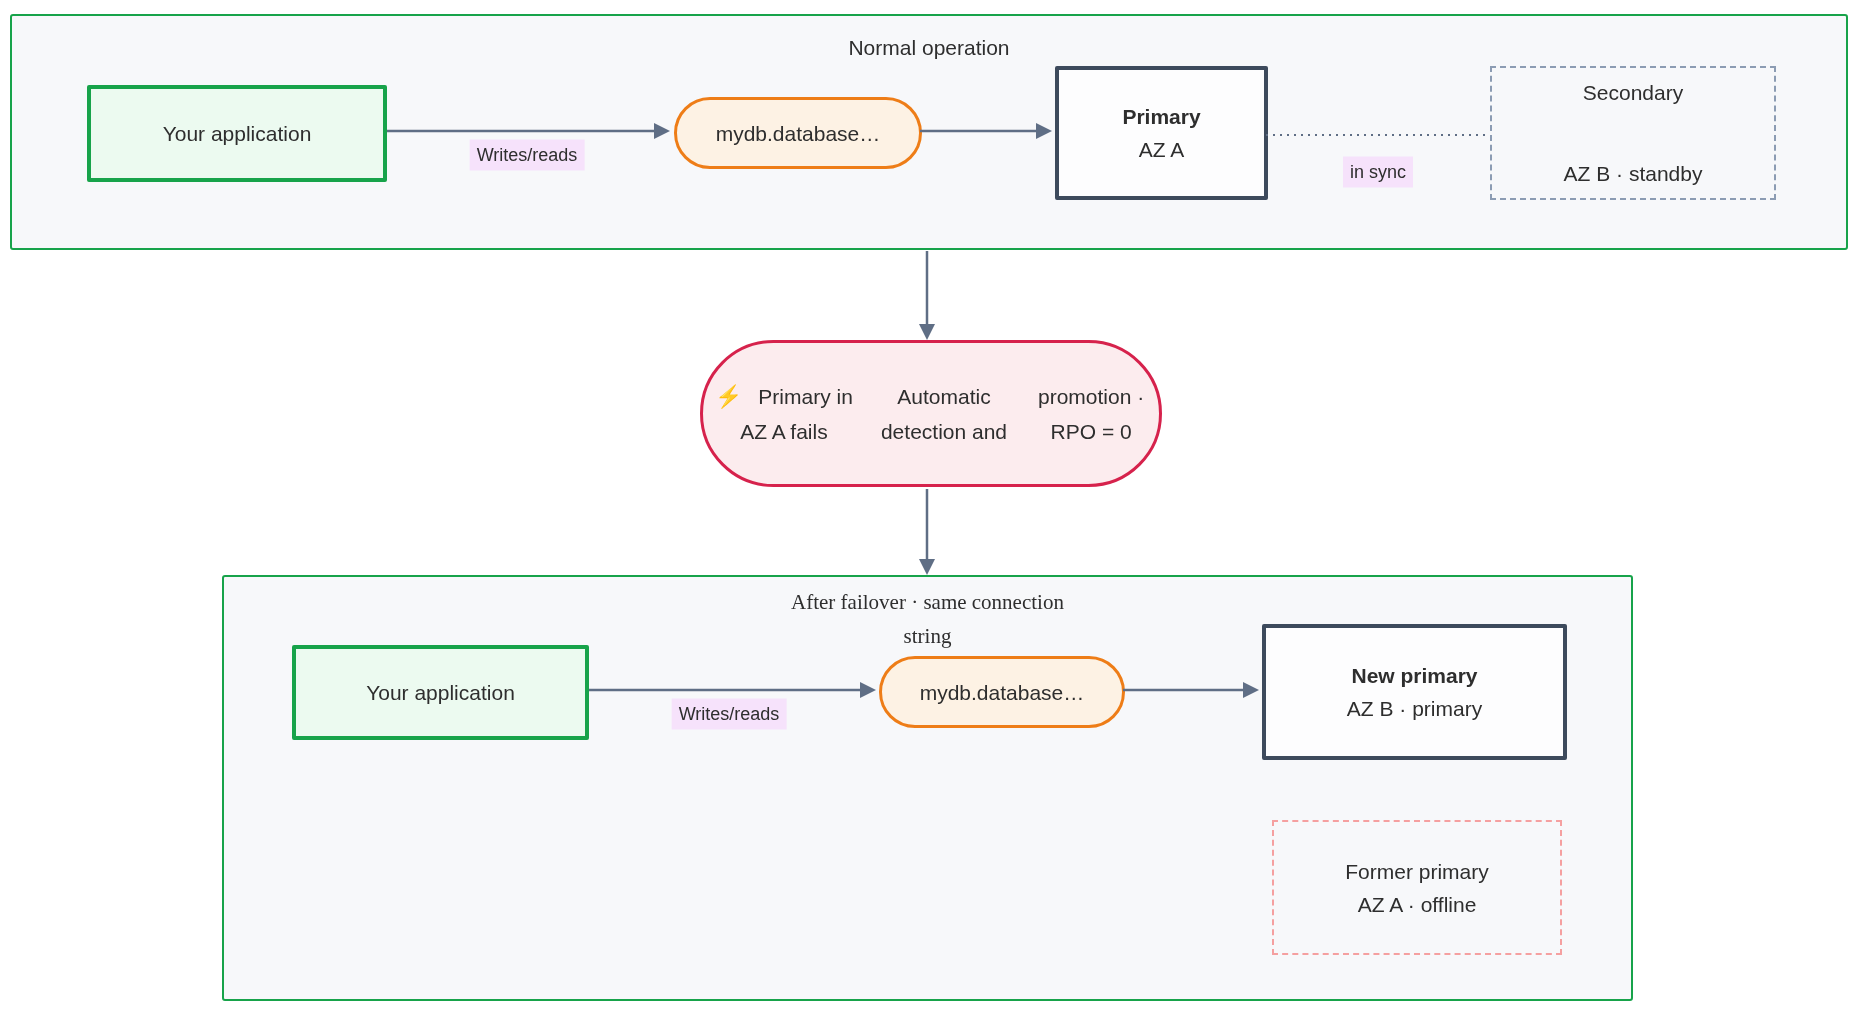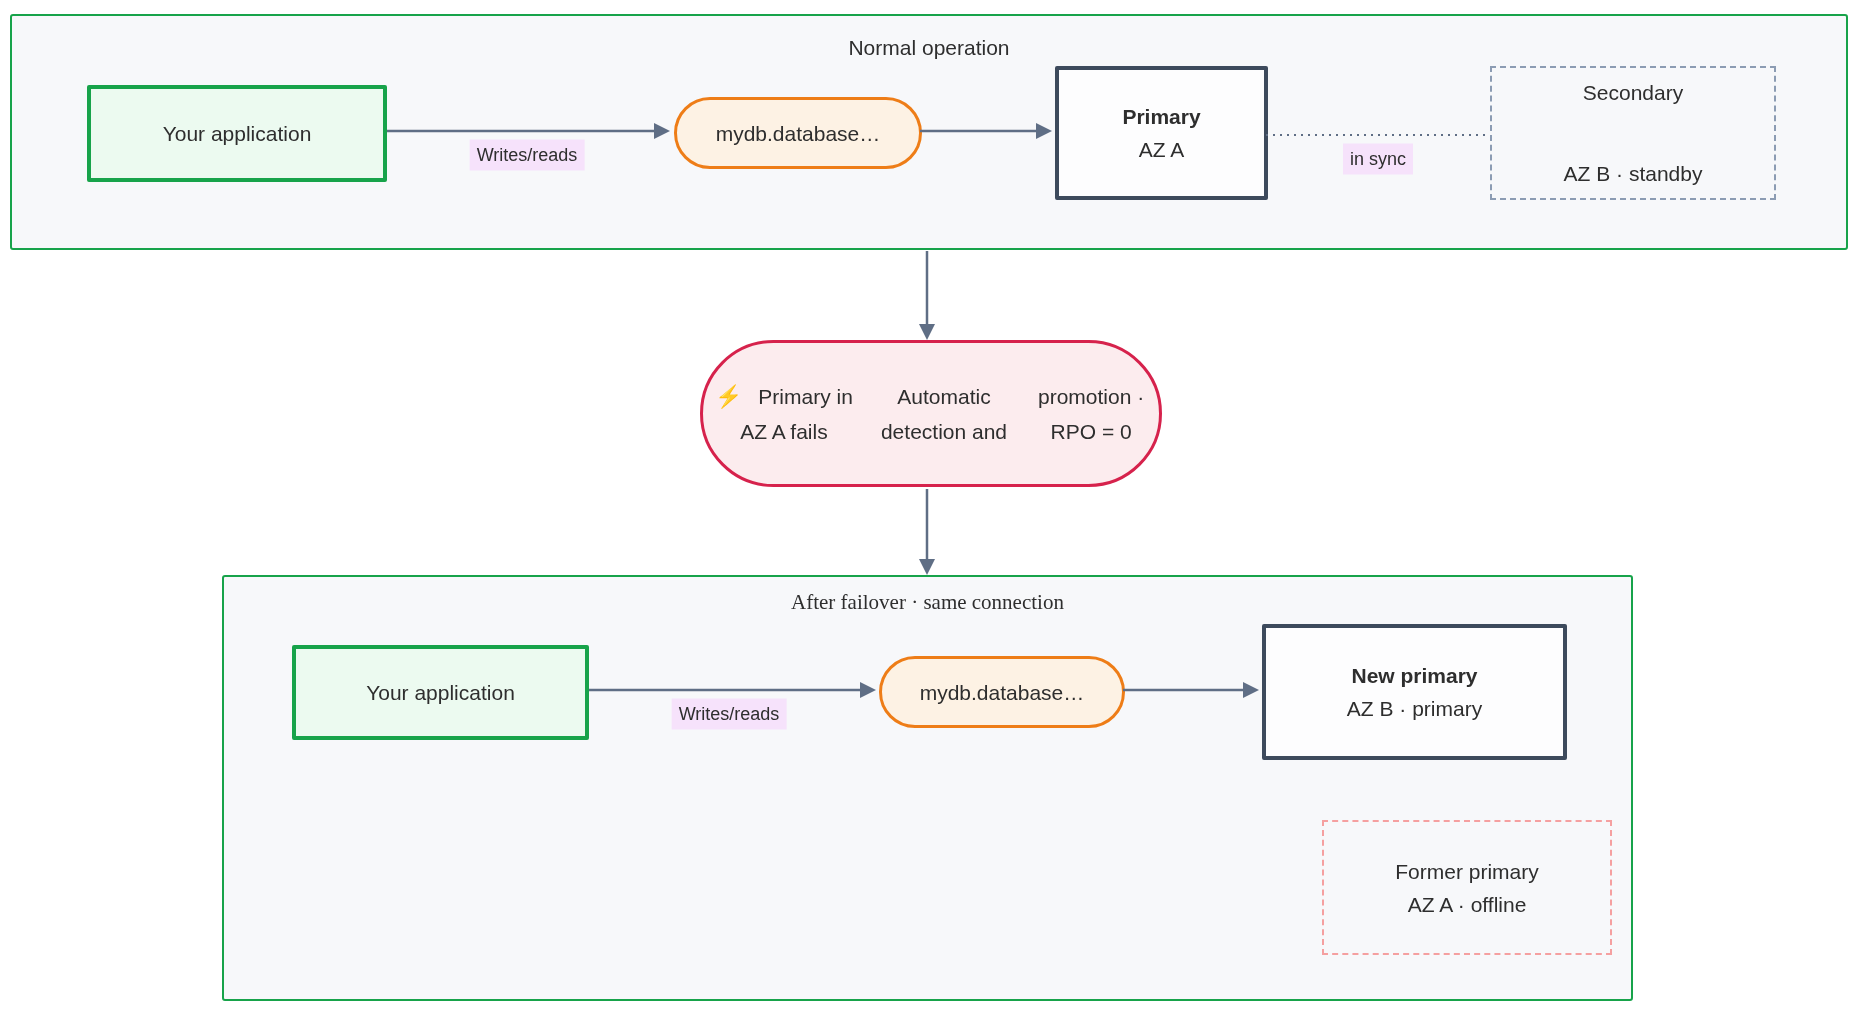--- a/index.html
+++ b/index.html
@@ -161,36 +161,37 @@
     <div>
       <span class="bolt">⚡</span><span>Primary in AZ A fails</span>
     </div>
     <div>Automatic detection and</div>
     <div>promotion · RPO = 0</div>
   </div>
 
   <div class="section" style="left:222px; top:575px; width:1411px; height:426px;">
     <div class="section-title" style="padding-top:8px;font-family:Liberation Serif, serif;">
       <div>After failover · same connection</div>
+      <div>string</div>
     </div>
 
     <div class="node app-node" style="left:68px; top:68px; width:297px; height:95px;">
       <span>Your application</span>
     </div>
 
     <div class="node pill-node" style="left:655px; top:79px; width:246px; height:72px;">
       <span>mydb.database…</span>
     </div>
 
     <div class="node dark-node" style="left:1038px; top:47px; width:305px; height:136px;">
       <span class="bold">New primary</span>
       <span>AZ B · primary</span>
     </div>
 
-    <div class="node offline-node" style="left:1098px; top:243px; width:290px; height:135px;">
+    <div class="node offline-node" style="left:1048px; top:243px; width:290px; height:135px;">
       <span>Former primary</span>
       <span>AZ A · offline</span>
     </div>
   </div>
 
   <svg class="edges" viewBox="0 0 1855 1019">
 
     <line class="edge-line" x1="387" y1="131" x2="655" y2="131"></line>
     <polygon class="arrowhead" points="670,131 654,123 654,139"></polygon>
 
@@ -206,16 +207,16 @@
     <polygon class="arrowhead" points="927,575 919,559 935,559"></polygon>
 
     <line class="edge-line" x1="589" y1="690" x2="861" y2="690"></line>
     <polygon class="arrowhead" points="876,690 860,682 860,698"></polygon>
 
     <line class="edge-line" x1="1123" y1="690" x2="1244" y2="690"></line>
     <polygon class="arrowhead" points="1259,690 1243,682 1243,698"></polygon>
   </svg>
 
   <div class="edge-label" style="left:527px; top:131px;">Writes/reads</div>
-  <div class="edge-label" style="left:1378px; top:135px;">in sync</div>
+  <div class="edge-label" style="left:1378px; top:148px;">in sync</div>
   <div class="edge-label" style="left:729px; top:690px;">Writes/reads</div>
 
 </div>
 
 </body></html>

